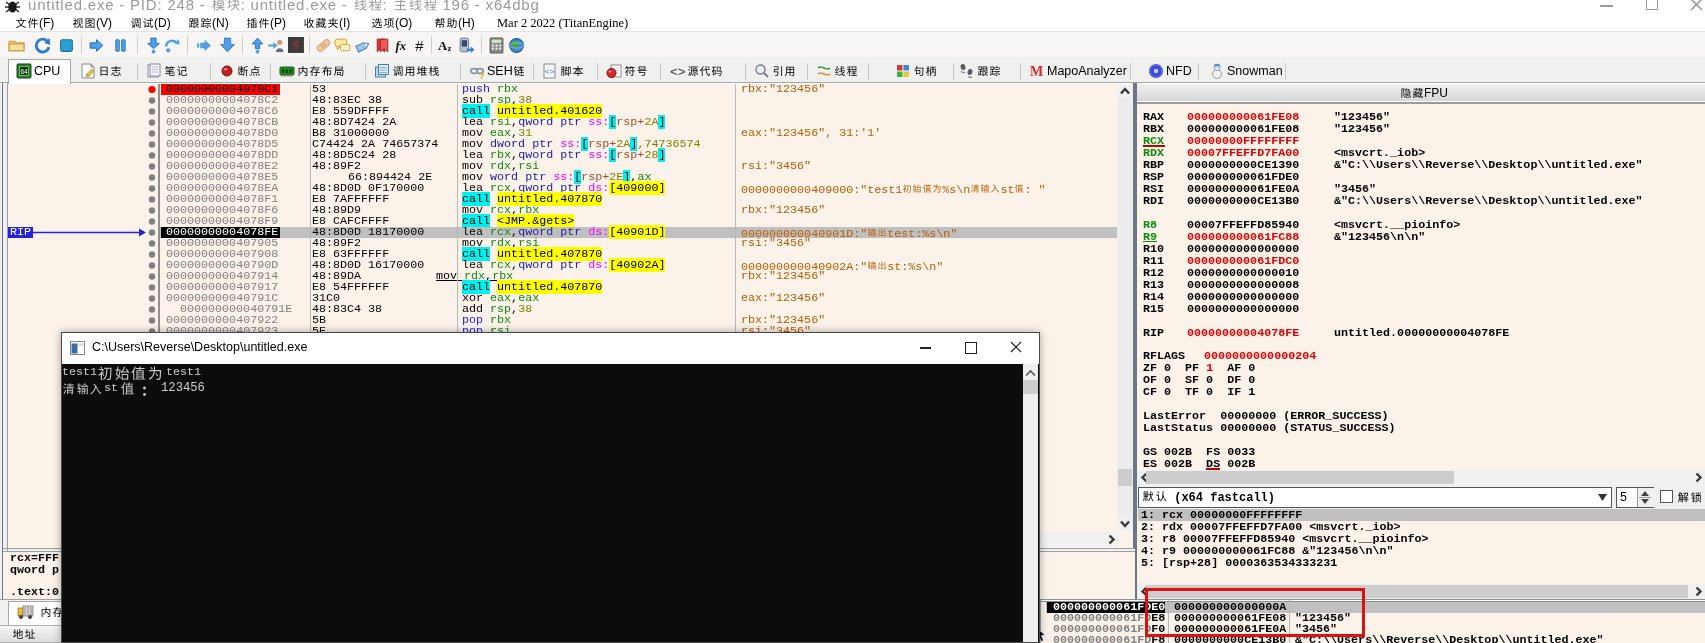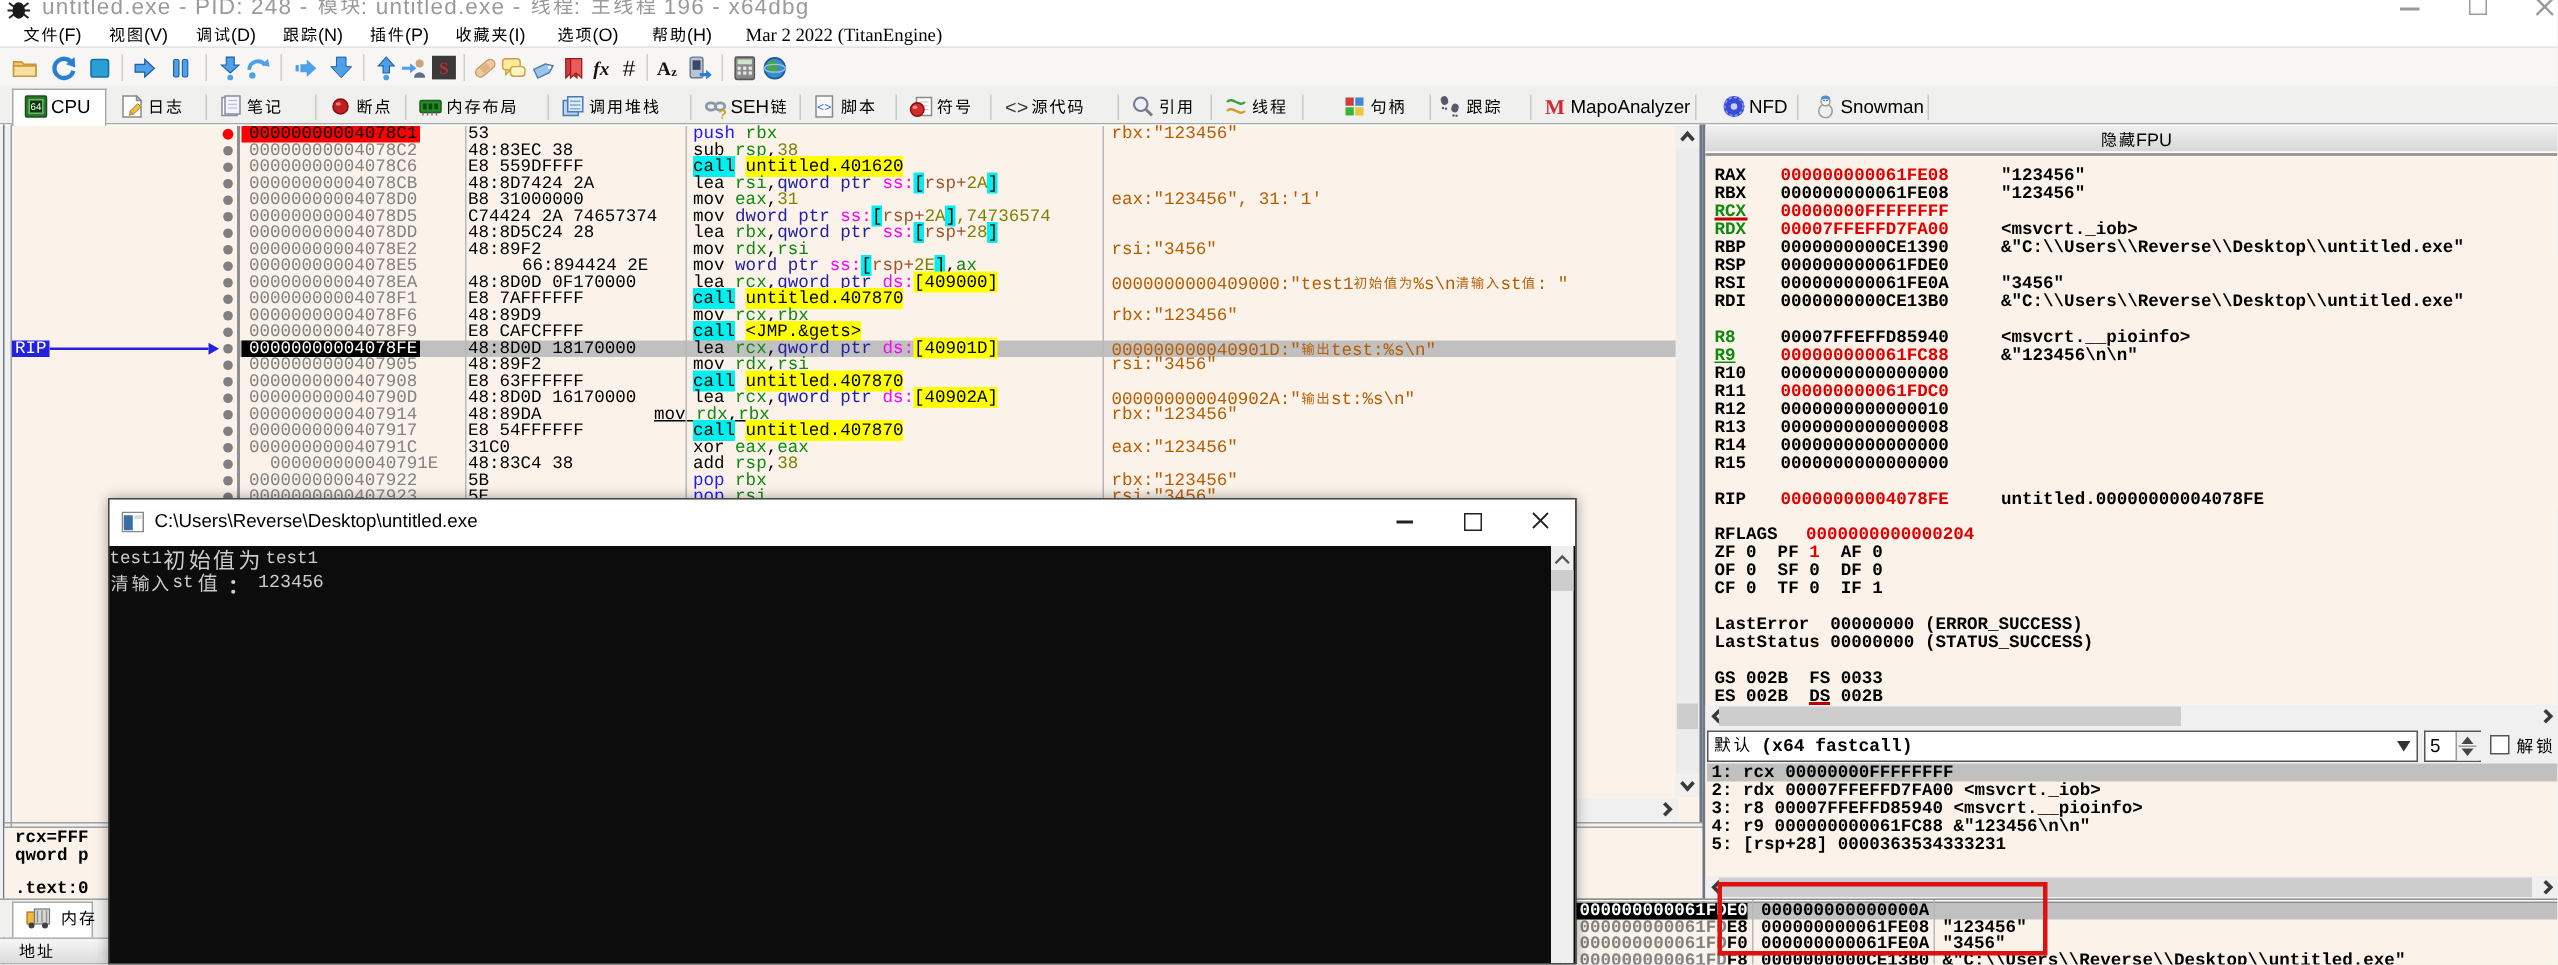--- a/index.html
+++ b/index.html
@@ -849,21 +849,21 @@
 <div class="a mono" style="left:1295px;top:624px;font-weight:bold">"3456"</div>
 <div class="a mono" style="left:1053px;top:635px;font-weight:bold"><span class="addr">000000000061FD</span><span style="color:#000">F8</span></div>
 <div class="a mono" style="left:1174px;top:635px;font-weight:bold">0000000000CE13B0</div>
 <div class="a mono" style="left:1295px;top:635px;font-weight:bold">&amp;"C:\\Users\\Reverse\\Desktop\\untitled.exe"</div>
 <div class="sep" style="left:1168px;top:600px;width:1px;height:43px"></div>
 <div class="sep" style="left:1289px;top:600px;width:1px;height:43px"></div>
 <svg class="a" style="left:1035px;top:626px;z-index:10" width="12" height="17" viewBox="0 0 12 17">
     <path d="M1 1 L1 13 L4 10.5 L6 15.5 L8.5 14.5 L6.5 9.5 L10.5 9.5 z" fill="#000" stroke="#fff" stroke-width="0.8"></path>
   </svg>
 <div class="a " style="left:1145px;top:588px;width:220px;height:49px;border:3px solid #dd1111;box-sizing:border-box;z-index:9"></div>
-<div class="a" id="console" style="left:72px;top:332px;width:979px;height:290px;z-index:20">
+<div class="a" id="console" style="left:61px;top:332px;width:979px;height:290px;z-index:20">
 <div class="a " style="left:0px;top:0px;width:979px;height:311px;background:#0c0c0c;border:1px solid #4a4a4a;box-sizing:border-box;box-shadow:0 0 8px rgba(0,0,0,0.35)"></div>
 <div class="a " style="left:1px;top:1px;width:977px;height:31px;background:#ffffff"></div>
 <svg class="a" style="left:9px;top:9px" width="15" height="14" viewBox="0 0 15 14">
       <rect x="0.5" y="0.5" width="14" height="13" fill="#fff" stroke="#888"></rect>
       <rect x="1.5" y="2.5" width="6" height="10" fill="#3a6ea5"></rect>
       <rect x="8.5" y="2.5" width="5" height="2.5" fill="#d8d8d8"></rect>
     </svg>
 <div class="a sans" style="left:31px;top:8px;font-size:12.5px">C:\Users\Reverse\Desktop\untitled.exe</div>
 <div class="a" style="left:859px;top:15px;width:11px;height:1.6px;background:#222"></div>
 <div class="a " style="left:904px;top:10px;width:10px;height:10px;border:1.2px solid #222"></div>

